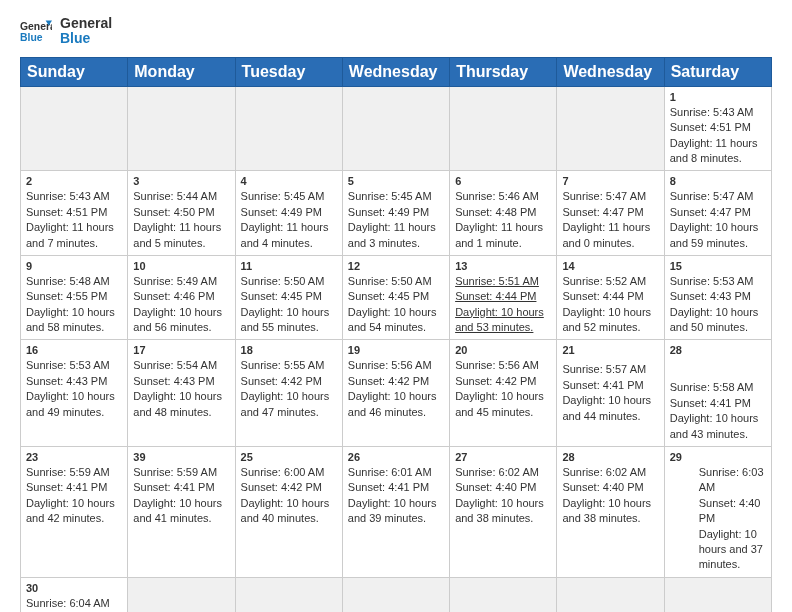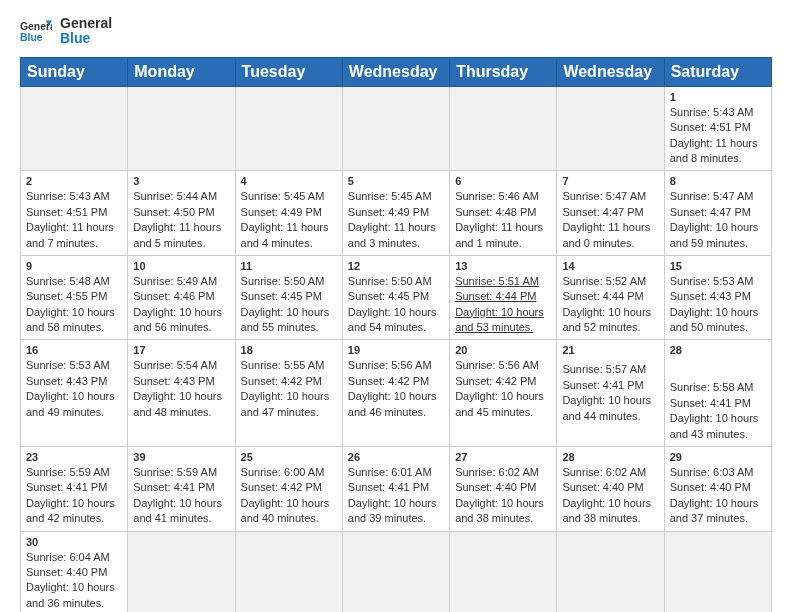--- a/index.html
+++ b/index.html
@@ -301,21 +301,21 @@
 Daylight: 10 hours and 38 minutes.</div>
           </td>
           <td class="has-content">
             <span class="day-number">28</span>
             <div class="day-info" style="white-space: pre-line;">Sunrise: 6:02 AM
 Sunset: 4:40 PM
 Daylight: 10 hours and 38 minutes.</div>
           </td>
           <td class="has-content">
             <span class="day-number">29</span>
-            <div class="day-info" style="white-space: pre-line;">Sunrise: 6:03 AM
+            <div class="day-info" style="white-space: pre-line; margin-left: 29px;">Sunrise: 6:03 AM
 Sunset: 4:40 PM
 Daylight: 10 hours and 37 minutes.</div>
           </td>
         </tr>
         <tr>
           <td class="has-content">
             <span class="day-number">30</span>
             <div class="day-info" style="white-space: pre-line;">Sunrise: 6:04 AM
 Sunset: 4:40 PM
 Daylight: 10 hours and 36 minutes.</div>

